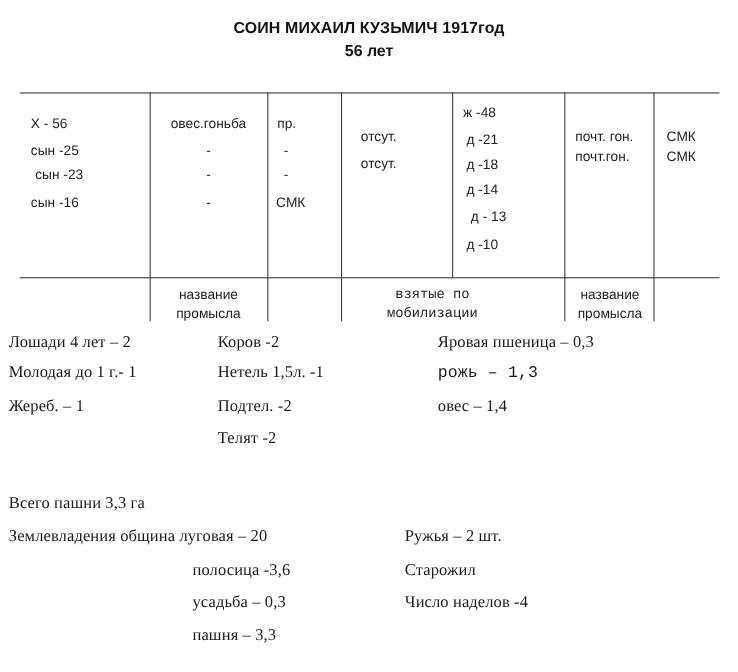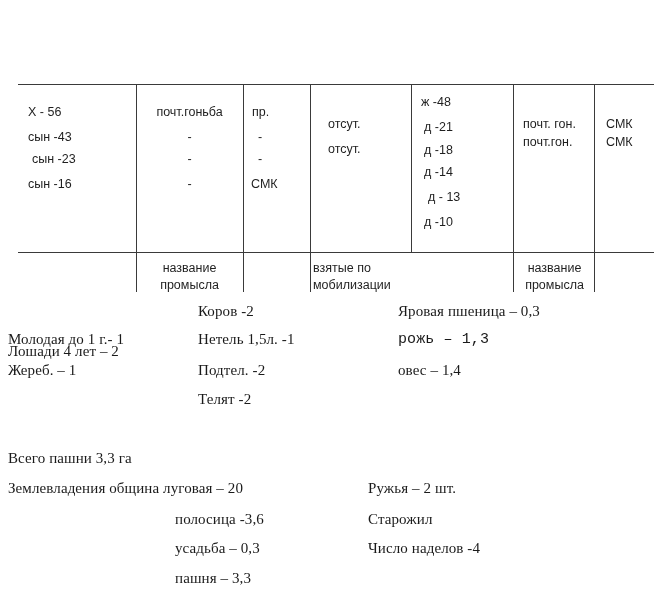--- a/index.html
+++ b/index.html
@@ -101,20 +101,22 @@
     font-size: 15px;
     color: #1a1a1a;
     white-space: nowrap;
     letter-spacing: 0.1px;
   }
 </style>
 </head>
 <body>
 
 <div class="title-block">
+  <div class="title-line1">СОИН МИХАИЛ КУЗЬМИЧ 1917год</div>
+  <div class="title-line2">56 лет</div>
 </div>
 
 <div class="census-table">
 
   <div class="tbl-top-rule"></div>
   <div class="tbl-mid-rule"></div>
 
   <div class="vrule body" style="left:118px;"></div>
   <div class="vrule body" style="left:225px;"></div>
   <div class="vrule body" style="left:292px;"></div>
@@ -122,25 +124,25 @@
   <div class="vrule body" style="left:495px;"></div>
   <div class="vrule body" style="left:576px;"></div>
 
   <div class="vrule foot" style="left:118px;"></div>
   <div class="vrule foot" style="left:225px;"></div>
   <div class="vrule foot" style="left:292px;"></div>
   <div class="vrule foot" style="left:495px;"></div>
   <div class="vrule foot" style="left:576px;"></div>
 
   <div class="cell" style="left:10px;  top:22px;">X - 56</div>
-  <div class="cell" style="left:10px;  top:47px;">сын -43</div>
+  <div class="cell" style="left:10px;  top:47px;">сын -25</div>
   <div class="cell" style="left:14px;  top:69px;">сын -23</div>
   <div class="cell" style="left:10px;  top:94px;">сын -16</div>
 
-  <div class="cell center" style="left:118px; top:22px; width:107px;">почт.гоньба</div>
+  <div class="cell center" style="left:118px; top:22px; width:107px;">овес.гоньба</div>
   <div class="cell center" style="left:118px; top:47px; width:107px;">-</div>
   <div class="cell center" style="left:118px; top:69px; width:107px;">-</div>
   <div class="cell center" style="left:118px; top:94px; width:107px;">-</div>
 
   <div class="cell" style="left:234px; top:22px;">пр.</div>
   <div class="cell" style="left:240px; top:47px;">-</div>
   <div class="cell" style="left:240px; top:69px;">-</div>
   <div class="cell" style="left:233px; top:94px;">СМК</div>
 
   <div class="cell" style="left:310px; top:34px;">отсут.</div>
@@ -158,34 +160,34 @@
 
   <div class="cell" style="left:588px; top:34px;">СМК</div>
   <div class="cell" style="left:588px; top:52px;">СМК</div>
 
   <div class="foot-label" style="left:118px; top:176px; width:107px;">
     <div>название</div>
     <div>промысла</div>
   </div>
 
 
-  <div class="foot-label" style="left:295px; top:176px; width:160px; text-align:left;">
+  <div class="foot-label" style="left:295px; top:176px; width:160px; text-align:center;font-family:Liberation Mono, monospace;">
     <div>взятые по</div>
     <div>мобилизации</div>
   </div>
 
   <div class="foot-label" style="left:497px; top:176px; width:79px;">
     <div>название</div>
     <div>промысла</div>
   </div>
 
 </div>
 
 <div>
-  <div class="serif-line" style="left:8px;  top:303px;margin-top:40px;">Лошади  4 лет – 2</div>
+  <div class="serif-line" style="left:8px;  top:303px;">Лошади  4 лет – 2</div>
   <div class="serif-line" style="left:8px;  top:331px;">Молодая до 1 г.- 1</div>
   <div class="serif-line" style="left:8px;  top:362px;">Жереб.          – 1</div>
 
   <div class="serif-line" style="left:198px; top:303px;">Коров -2</div>
   <div class="serif-line" style="left:198px; top:331px;">Нетель  1,5л. -1</div>
   <div class="serif-line" style="left:198px; top:362px;">Подтел.  -2</div>
   <div class="serif-line" style="left:198px; top:391px;">Телят -2</div>
 </div>
 
 <div>

